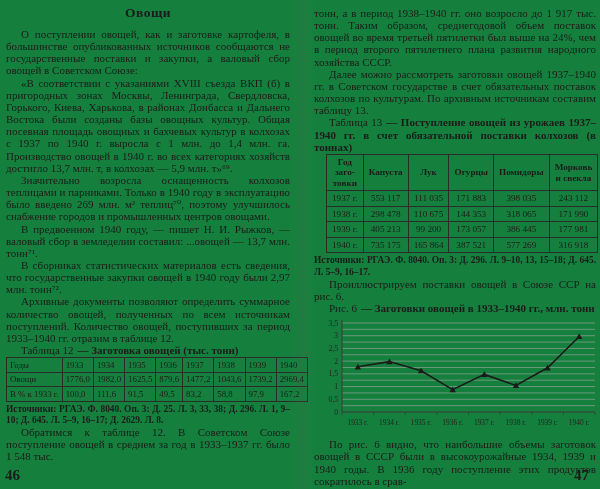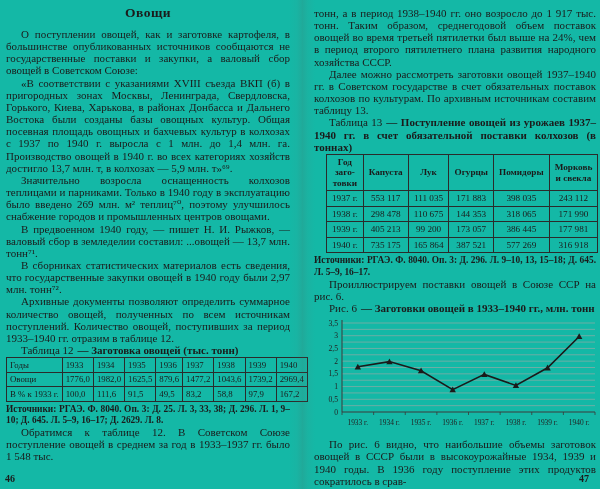--- a/index.html
+++ b/index.html
@@ -4,21 +4,21 @@
 <style>
   * { box-sizing: border-box; }
   html, body { margin: 0; padding: 0; }
   body {
     width: 600px; height: 489px;
     font-family: "Liberation Serif", "DejaVu Serif", serif;
     color: #1b1b1b;
     background: #f7f6f2;
     overflow: hidden;
   }
-  .book { position: relative; width: 600px; height: 489px; background: #14b8a6; }
+  .book { position: relative; width: 600px; height: 489px; background: #15803d; }
   .gutter {
     position: absolute; left: 289px; top: 0; width: 26px; height: 489px;
     background: linear-gradient(90deg,
       rgba(110,110,104,0) 0%, rgba(110,110,104,0.05) 30%,
       rgba(95,95,90,0.16) 52%, rgba(110,110,104,0.07) 72%,
       rgba(110,110,104,0) 100%);
     pointer-events: none;
   }
   .page { position: absolute; top: 0; height: 489px; }
   .page-left  { left: 0;    width: 297px; padding: 5px 7px 0 6px; }
@@ -51,21 +51,21 @@
   .t13 td { white-space: nowrap; }
 
   .sources { margin: 2px 0 0 0; font-size: 9.4px; line-height: 11.2px; text-align: justify; text-indent: 0; font-weight: bold; }
 
   .fig-intro { margin-top: 5px; }
   .fig-caption { margin: 8px 0 2px 0; }
   .chart-wrap { margin: 1px 0 0 0; }
   .chart-wrap svg { font-family: "Liberation Serif", "DejaVu Serif", serif; display: block; }
 
   .closing { margin-top: 8px; }
-  .pagenum { position: absolute; bottom: 5px; font-size: 10px; font-weight: bold; }
+  .pagenum { position: absolute; bottom: 5px; font-size: 15px; font-weight: bold; }
   .pagenum-left { left: 5px; }
   .pagenum-right { right: 11px; }
 </style>
 </head>
 <body>
 
 <div class="book">
 
   <div class="page page-left">
     <h1 class="chapter-title">Овощи</h1>

